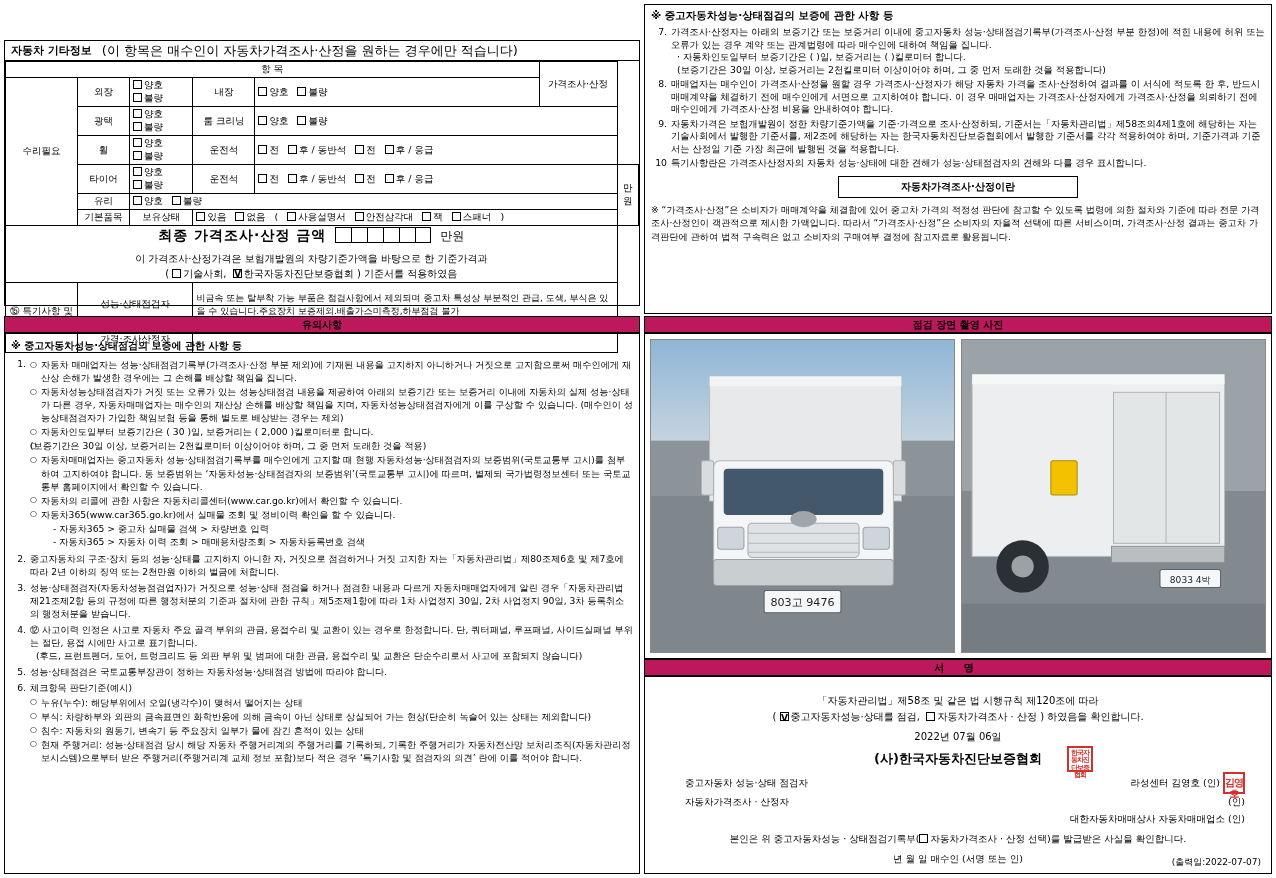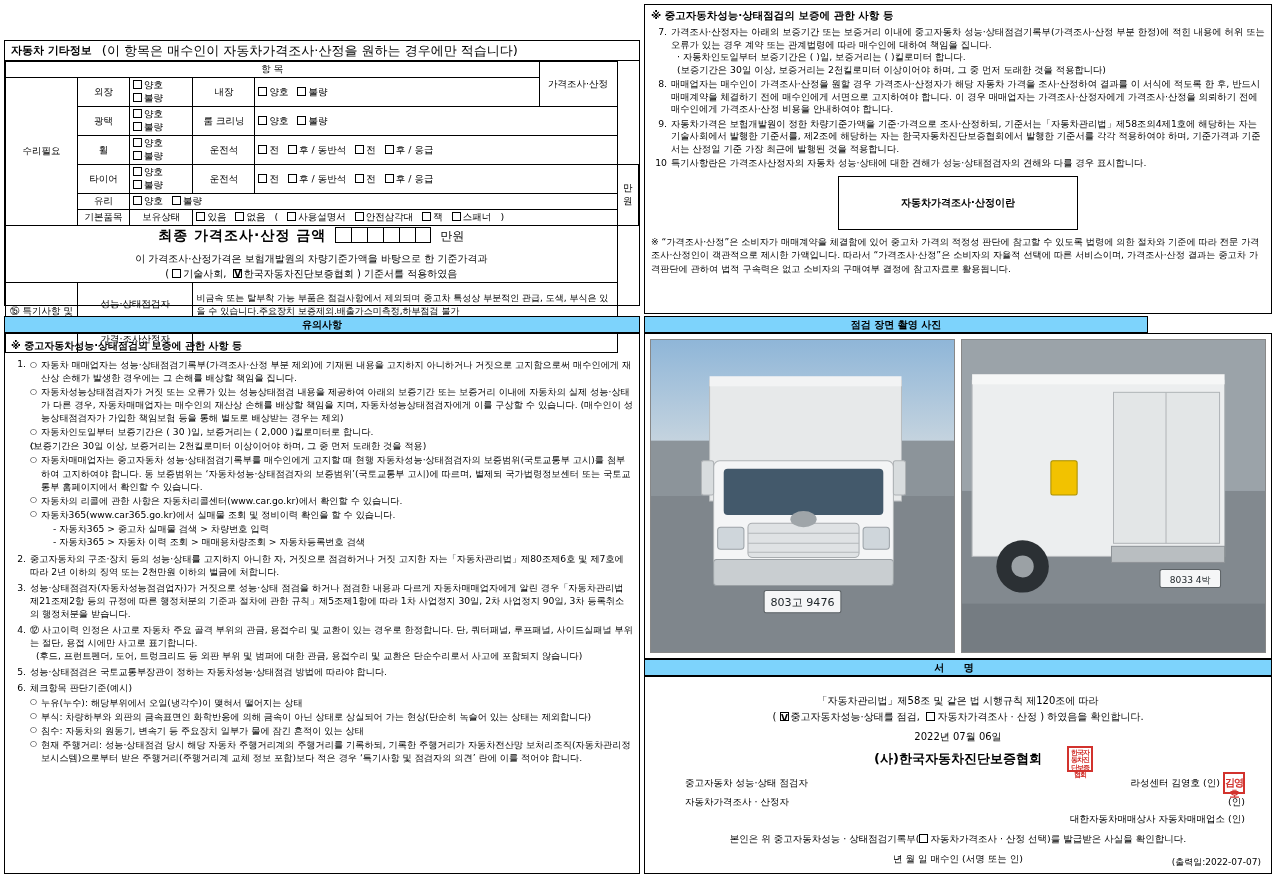--- a/index.html
+++ b/index.html
@@ -8,21 +8,21 @@
     width:1276px; height:878px;
     font-family: "DejaVu Sans", "Liberation Sans", sans-serif;
     font-size: 10px;
     color:#000;
     background:#fff;
   }
   .page { width:1276px; height:878px; position:relative; }
 
   
   .bx { border:1px solid #000; position:absolute; }
-  .hdr { background:#7dd3fc; font-weight:bold; text-align:center; }
+  .hdr { background:#be185d; font-weight:bold; text-align:center; }
 
   
   #topleft { left:4px; top:4px; width:636px; height:266px;margin-top:36px; }
   #topleft .title-row {
     display:flex; align-items:center; height:20px;
     border-bottom:1px solid #000; padding-left:6px;
   }
   #topleft .title-row .t1 { font-weight:bold; font-size:11px; }
   #topleft .title-row .t2 { font-size:13px; margin-left:10px;text-align:right; }
 
@@ -60,27 +60,27 @@
   #topright { left:644px; top:4px; width:628px; height:310px; padding:4px 6px; }
   #topright .head { font-weight:bold; font-size:10.5px; margin-bottom:3px; }
   ol.num { margin:0; padding-left:0; list-style:none; }
   ol.num > li { display:flex; margin-bottom:2px; line-height:1.35; font-size:9.3px; }
   ol.num > li .n { width:16px; flex:0 0 16px; text-align:right; margin-right:4px; }
   ol.num > li .c { flex:1; }
   .sub { display:block; padding-left:6px; }
 
   .kibon-box {
     border:1px solid #000; text-align:center; font-weight:bold; font-size:10px;
-    padding:19px 0; width:240px; margin:6px auto 5px;
+    padding:3px 0; width:240px; margin:6px auto 5px;
   }
   .kibon-desc { font-size:9.2px; line-height:1.45; }
 
   
   #uibar  { left:4px;   top:316px; width:636px; height:17px; line-height:15px; }
-  #photobar { left:644px; top:316px; width:504px; height:17px; line-height:15px; }
+  #photobar { left:644px; top:316px; width:628px; height:17px; line-height:15px; }
 
   
   #uinote { left:4px; top:333px; width:636px; height:541px; padding:5px 6px 4px; overflow:hidden; }
   #uinote .head { font-weight:bold; font-size:10px; margin-bottom:4px; }
   ol.ui { margin:0; padding-left:0; list-style:none; }
   ol.ui > li { display:flex; font-size:9.2px; line-height:1.42; margin-bottom:3px; }
   ol.ui > li > .n { width:15px; flex:0 0 15px; text-align:right; margin-right:4px; }
   ol.ui > li > .c { flex:1; }
   ul.circ { margin:1px 0 0; padding-left:11px; list-style:none; }
   ul.circ > li { position:relative; margin-bottom:1px; line-height:1.42; }

